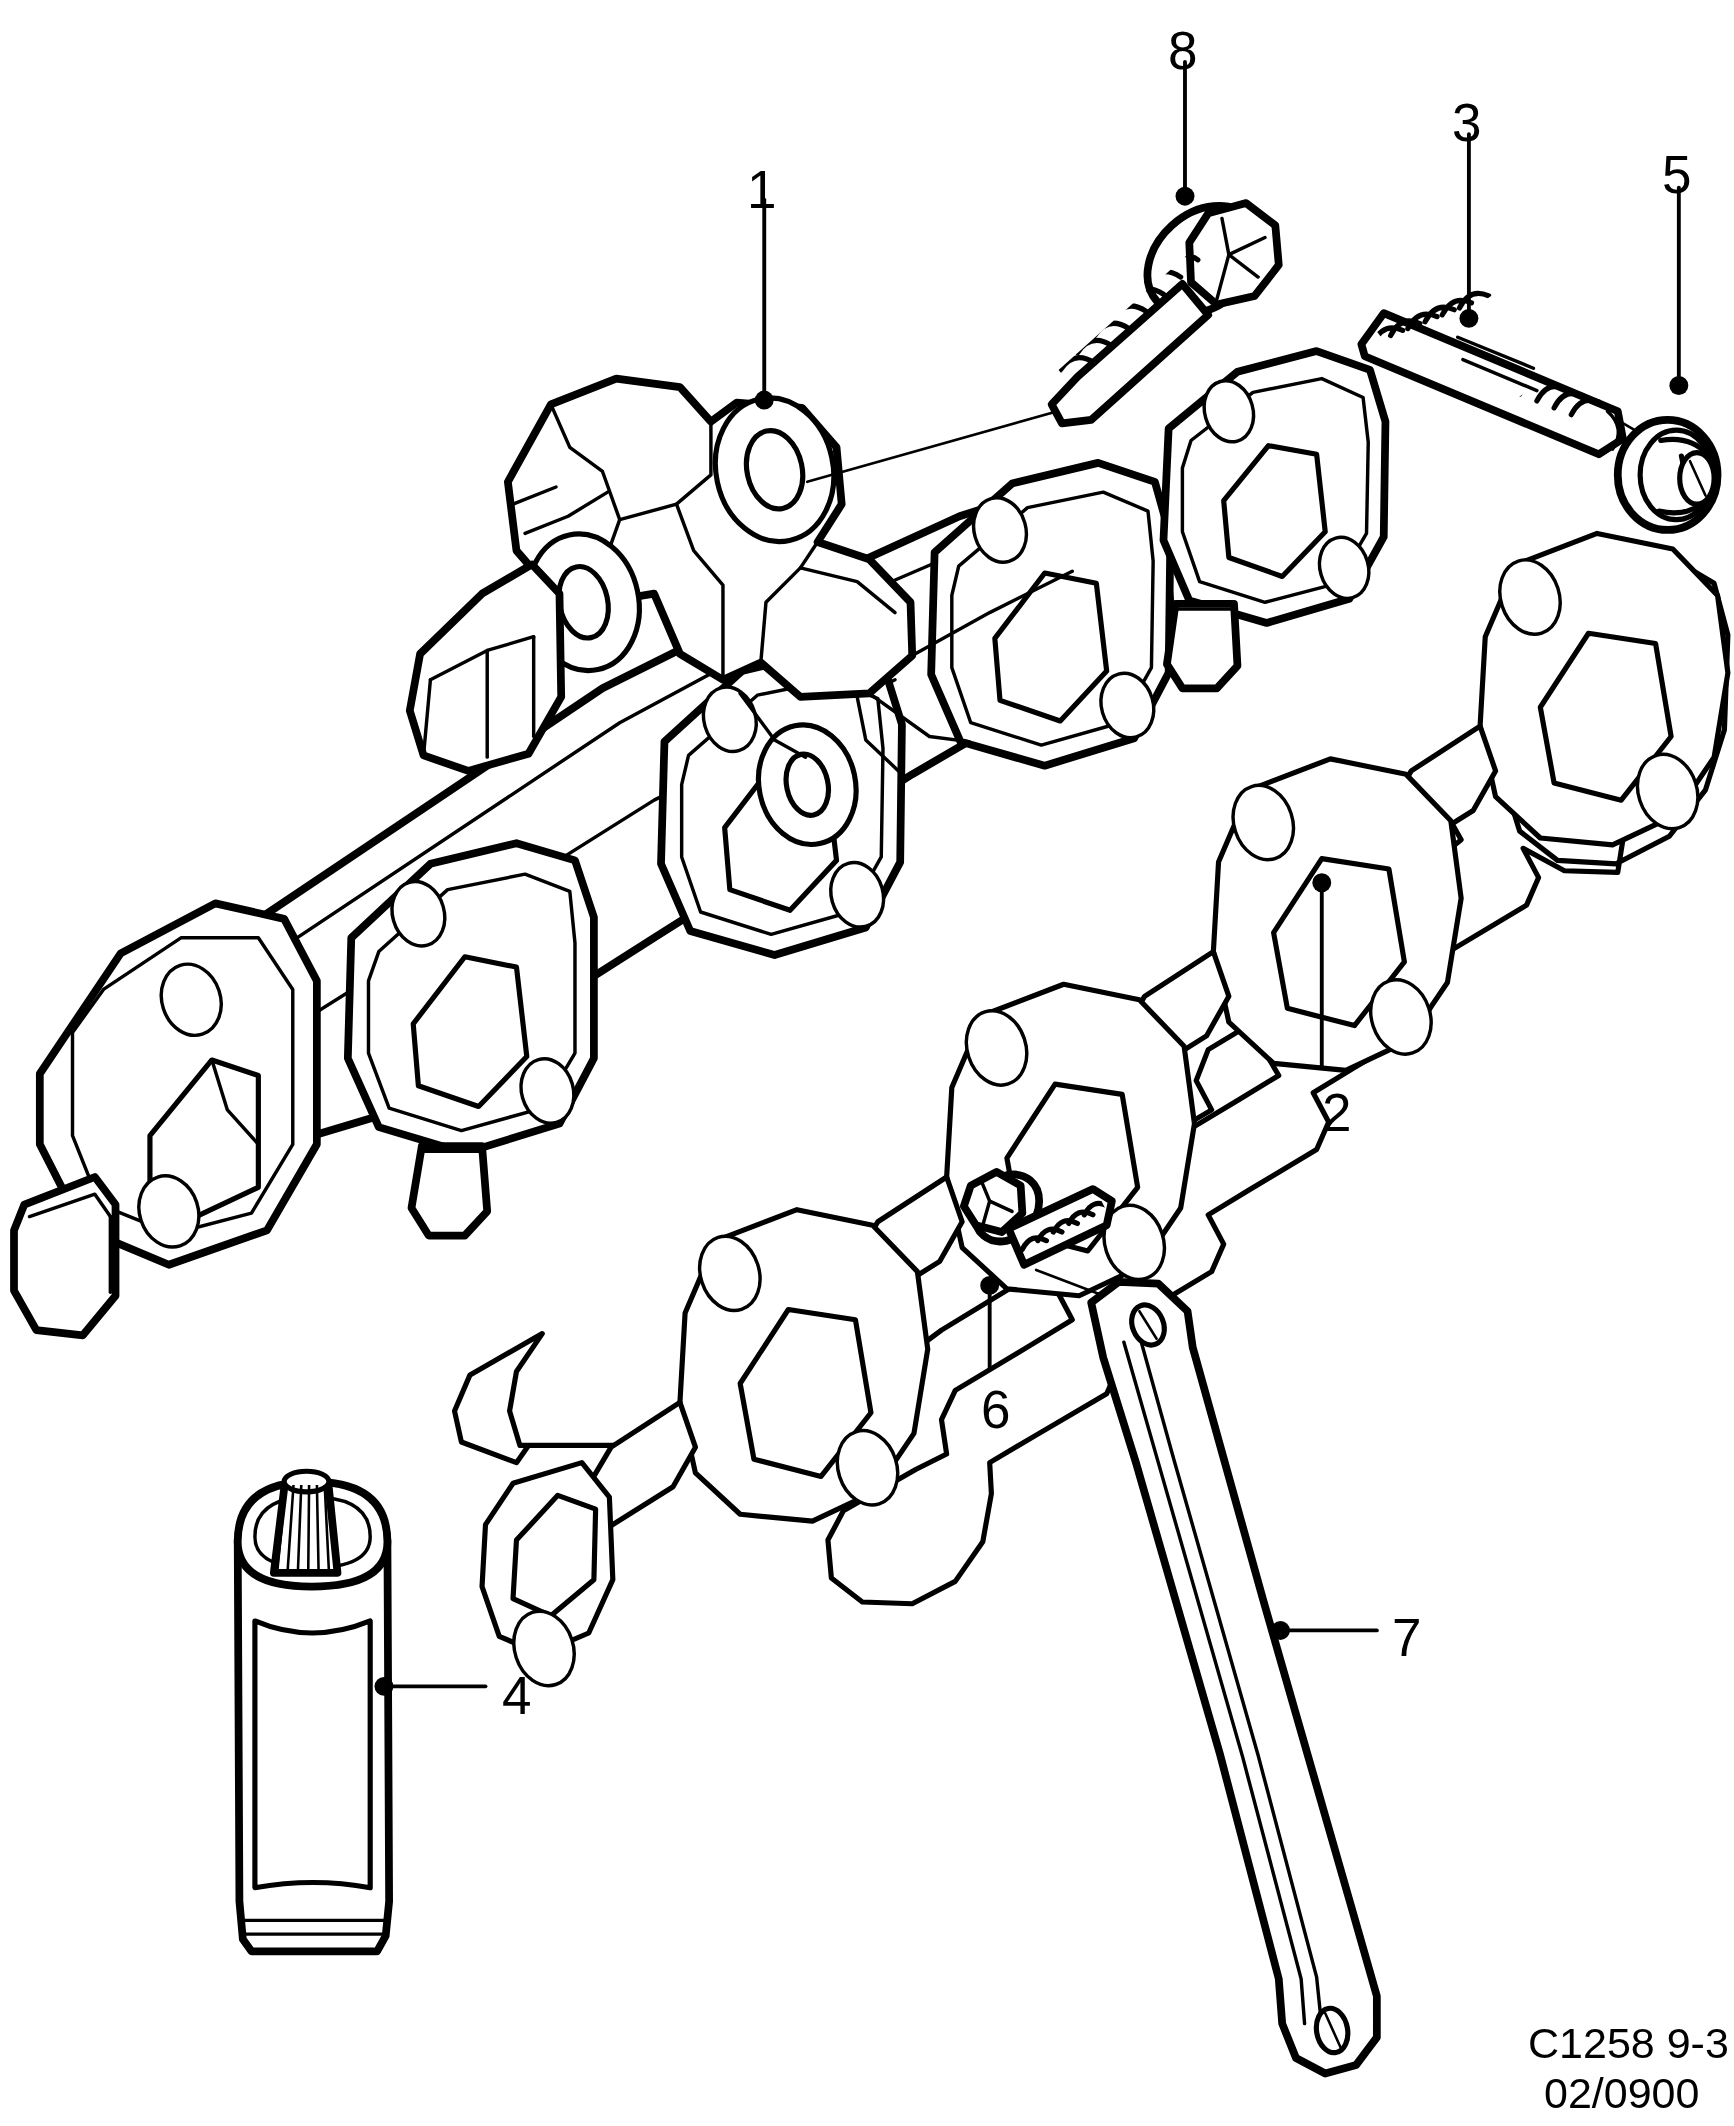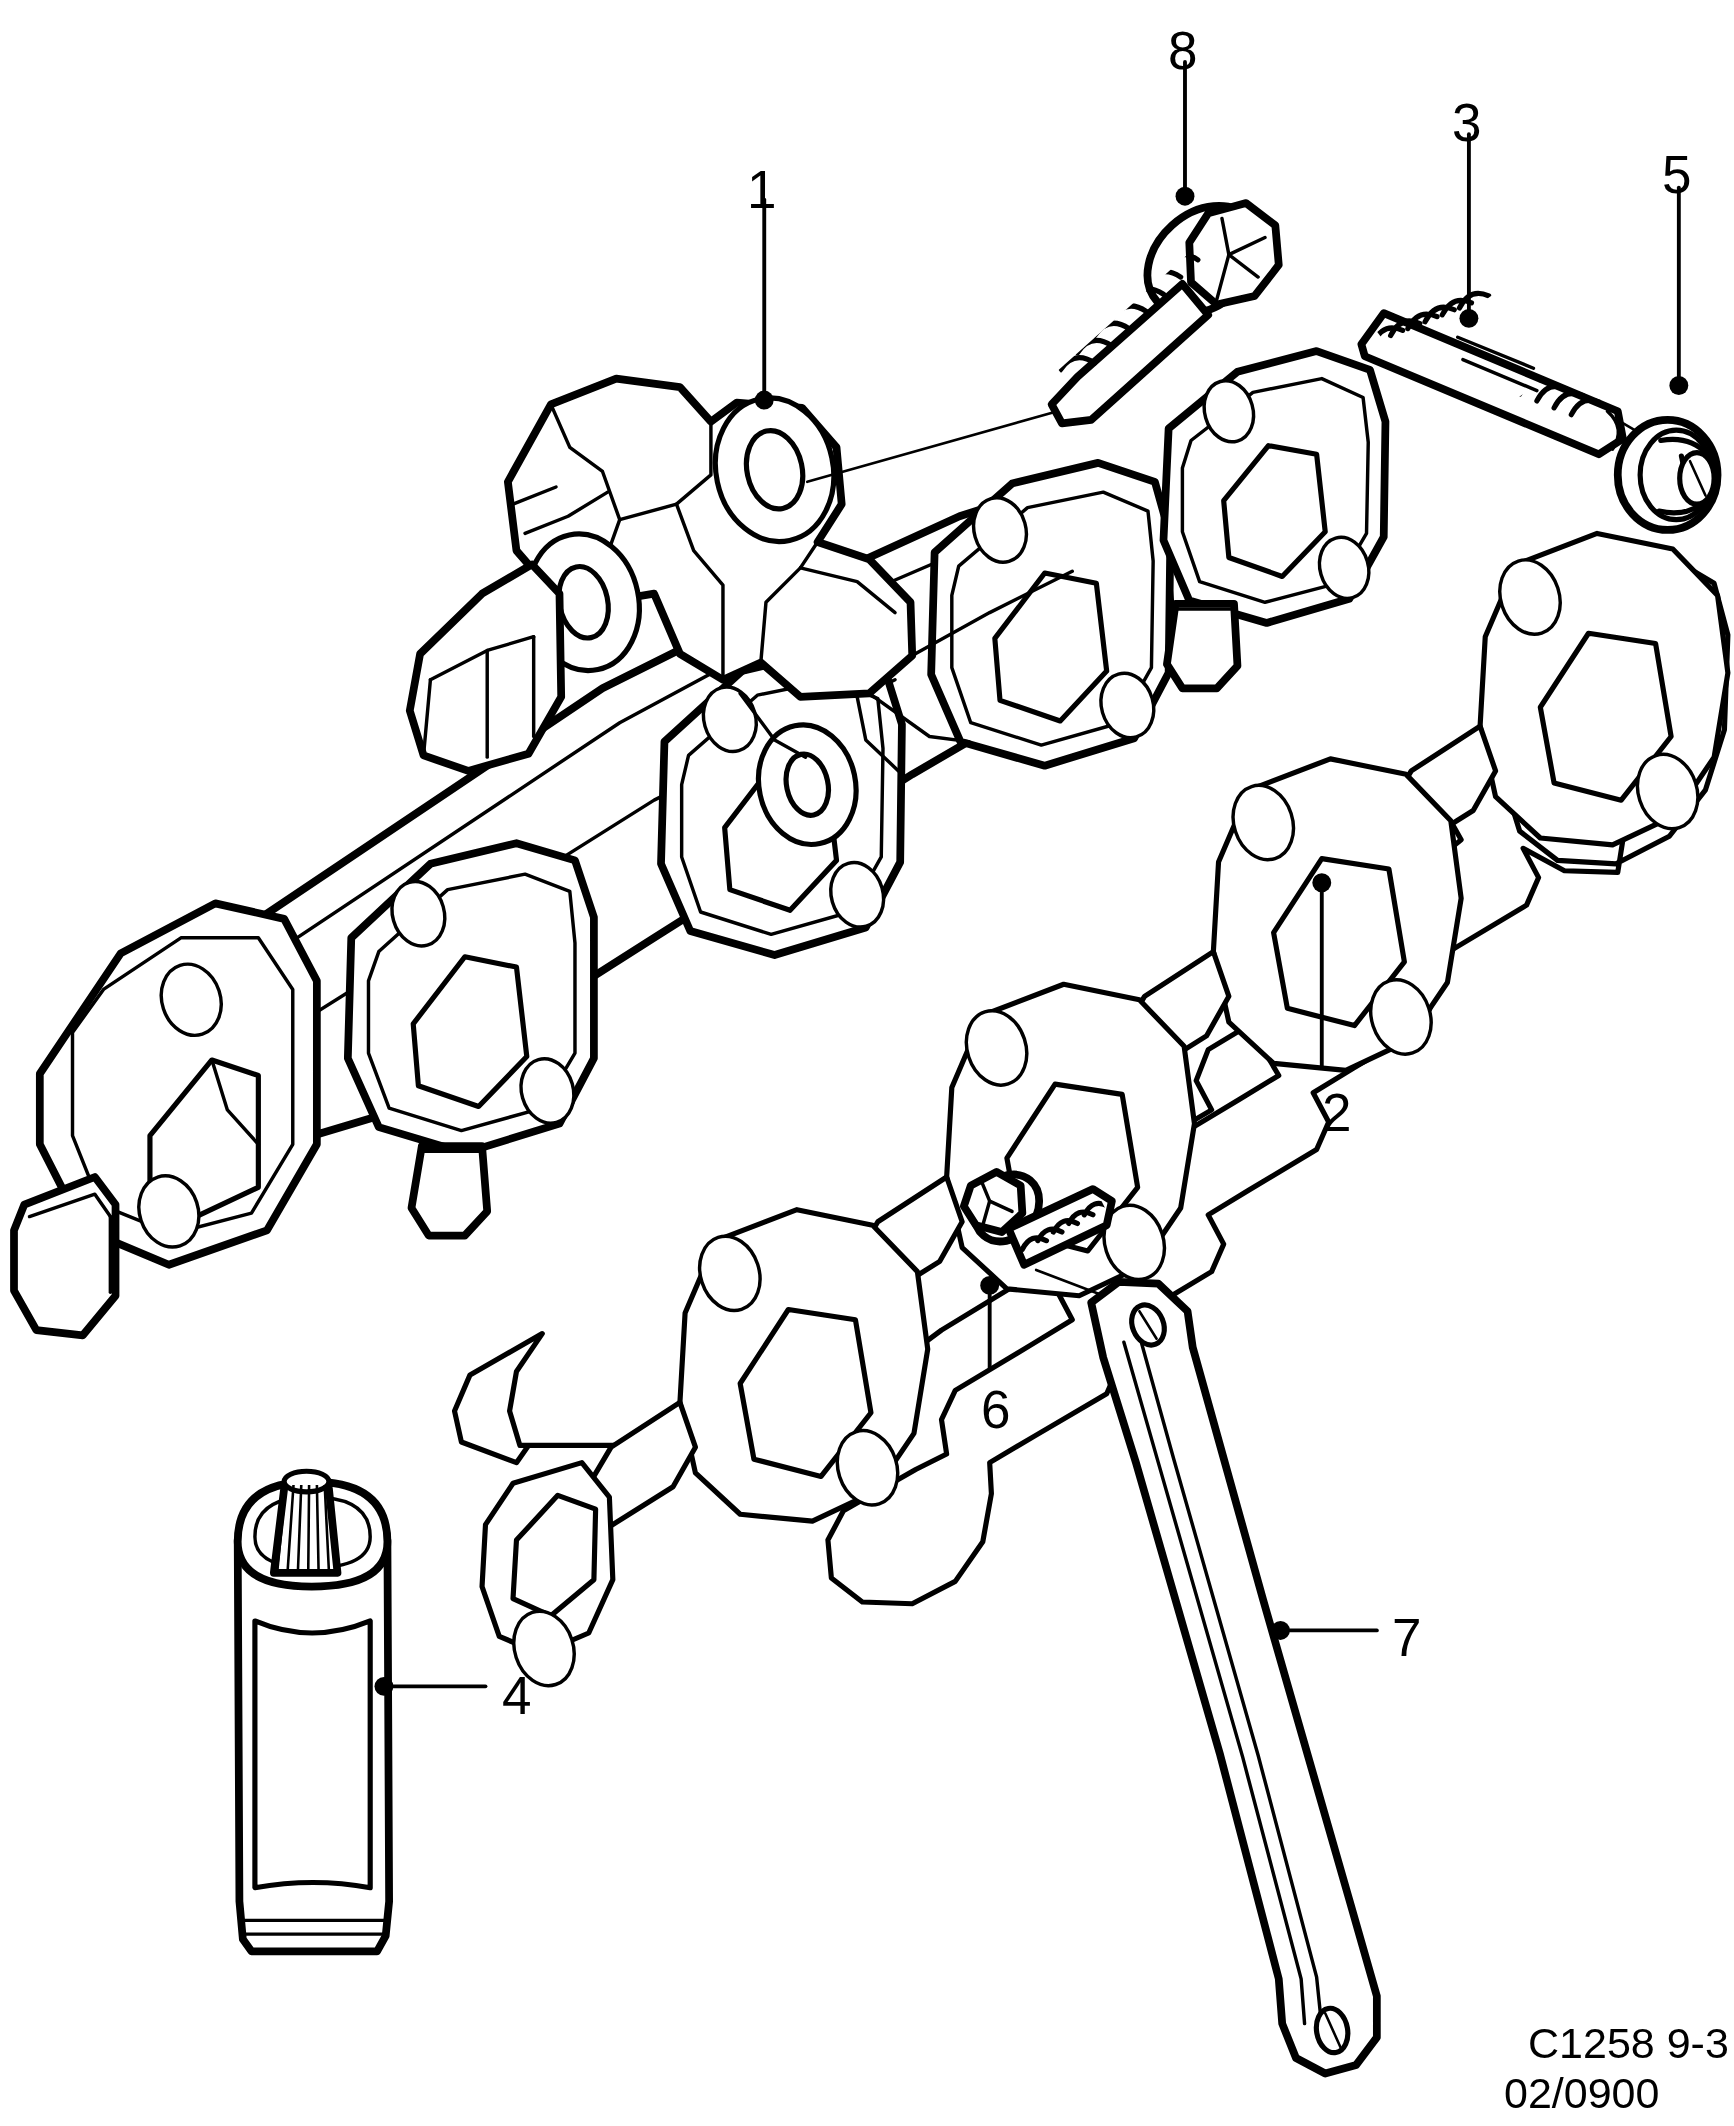--- a/index.html
+++ b/index.html
@@ -759,16 +759,16 @@
   <div class="callout-text" style="left:747px; top:163px;">1</div>
   <div class="callout-text" style="left:1168px; top:24px;">8</div>
   <div class="callout-text" style="left:1452px; top:96px;">3</div>
   <div class="callout-text" style="left:1662px; top:148px;">5</div>
   <div class="callout-text" style="left:1322px; top:1086px;">2</div>
   <div class="callout-text" style="left:981px; top:1383px;">6</div>
   <div class="callout-text" style="left:502px; top:1669px;">4</div>
   <div class="callout-text" style="left:1392px; top:1611px;">7</div>
 
   <div class="footer-line" style="left:1528px; top:2018px;">C1258 9-3</div>
-  <div class="footer-line" style="left:1504px; top:2068px;">02/0900</div>
+  <div class="footer-line" style="left:1544px; top:2068px;">02/0900</div>
 
 </div>
 
 
 </body></html>

